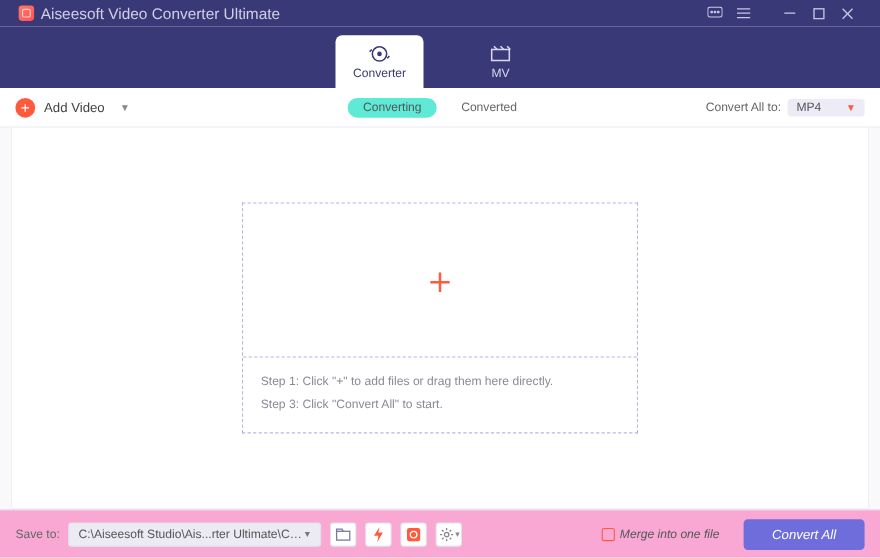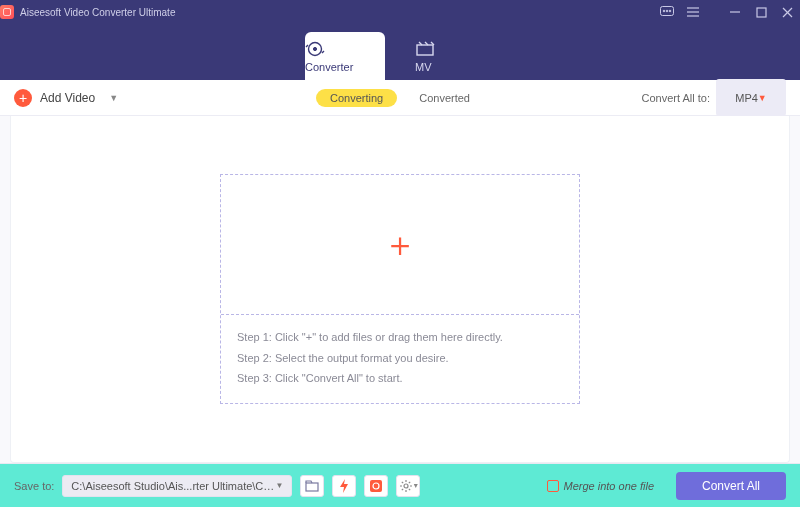--- a/index.html
+++ b/index.html
@@ -1,56 +1,56 @@
 <!DOCTYPE html>
 <html><head>
 <meta charset="utf-8">
 <style>
   * { box-sizing: border-box; margin: 0; padding: 0; font-family: "Segoe UI", Arial, sans-serif; }
   html, body { width: 800px; height: 507px; overflow: hidden; }
   .app { width: 800px; height: 507px; background: #f9f9fc; display: flex; flex-direction: column; }
-  .titlebar { height: 24px; background: #3a3977; display: flex; align-items: center; color: #cfcfe8; font-size: 10px; padding: 0 0; }
+  .titlebar { height: 24px; background: #3a3977; display: flex; align-items: center; color: #cfcfe8; font-size: 14px; padding: 0 17px; }
   .titlebar .logo { width: 14px; height: 14px; border-radius: 3px; background: linear-gradient(135deg,#ff7a66,#ff4f58); margin-right: 6px; position: relative; }
   .titlebar .logo::after{content:""; position:absolute; inset:3px; border:1px solid rgba(255,255,255,.7); border-radius:2px;}
   .titlebar .title { flex: 0 0 auto; }
   .titlebar .spacer { flex: 1; }
   .titlebar .tb-icon { width: 26px; height: 24px; display: flex; align-items: center; justify-content: center; color: #c8c8e6; font-size: 13px; }
   .titlebar .tb-icon svg { stroke: #c8c8e6; }
 
   .navbar { height: 56px; background: #3a3977; display: flex; align-items: flex-end; justify-content: center; gap: 30px; padding-bottom: 0; }
-  .navtab { width: 80px; height: 48px; display: flex; flex-direction: column; align-items: flex-start; justify-content: center; color: #d7d7ef; font-size: 11px; border-radius: 6px 6px 0 0; cursor: pointer; gap:3px;}
+  .navtab { width: 80px; height: 48px; display: flex; flex-direction: column; align-items: center; justify-content: center; color: #d7d7ef; font-size: 11px; border-radius: 6px 6px 0 0; cursor: pointer; gap:3px;}
   .navtab.active { background: #ffffff; color: #3a3977; }
   .navtab .nav-icon { height: 18px; display:flex; align-items:center; justify-content:center; }
   .navtab .nav-icon svg { stroke: currentColor; }
 
   .toolbar { height: 36px; background: #ffffff; border-bottom: 1px solid #ececf4; display: flex; align-items: center; padding: 0 14px; font-size: 12px; color: #555; }
   .add-btn { display: flex; align-items: center; gap: 8px; color: #444; cursor: pointer; }
   .add-plus { width: 18px; height: 18px; border-radius: 50%; background: #ff5a3c; color: #fff; display: flex; align-items: center; justify-content: center; font-size: 14px; line-height: 1; }
   .add-caret { font-size: 9px; color: #888; margin-left: 6px; }
   .tab-pill-group { position:absolute; left:50%; transform:translateX(-50%); display:flex; gap:8px; }
   .pill { padding: 3px 14px; border-radius: 10px; font-size: 11px; color:#666; cursor:pointer;}
-  .pill.active { background: #fde047; color:#555; }
+  .pill.active { background: #5eead4; color:#555; }
   .convert-all-to { margin-left:auto; display:flex; align-items:center; gap:6px; font-size:11px; color:#666;}
-  .format-dd { width: 70px; height:37px; background:#ecebf6; border-radius:3px; display:flex; align-items:center; justify-content:center; padding:0 8px; font-size:11px; color:#555; cursor:pointer;}
+  .format-dd { width: 70px; height:16px; background:#ecebf6; border-radius:3px; display:flex; align-items:center; justify-content:space-between; padding:0 8px; font-size:11px; color:#555; cursor:pointer;}
   .format-dd .caret { color:#ff5a3c; font-size:9px;}
 
   .workspace { flex:1; background:#ffffff; margin:0 10px; border:1px solid #eef0f5; border-top:none; border-radius:0 0 4px 4px; display:flex; align-items:center; justify-content:center;}
   .dropzone { width: 360px; border:1px dashed #b9b6e6; padding:0; text-align:center;}
   .drop-top { height: 140px; display:flex; align-items:center; justify-content:center; border-bottom:1px dashed #b9b6e6;}
   .big-plus { font-size: 34px; color:#ff5a3c; font-weight:200; line-height:1;}
   .steps { text-align:left; padding: 12px 16px 14px; font-size:11px; color:#8a8a96; line-height:1.9;}
 
-  .bottombar { height:44px; background:#5eead4; border-top:1px solid #e9e9f2; display:flex; align-items:center; padding:0 14px; font-size:11px; color:#666; gap:8px;}
+  .bottombar { height:44px; background:#f9a8d4; border-top:1px solid #e9e9f2; display:flex; align-items:center; padding:0 14px; font-size:11px; color:#666; gap:8px;}
   .path-dd { width:230px; height:22px; background:#ecebf3; border:1px solid #e2e2ee; border-radius:3px; display:flex; align-items:center; justify-content:space-between; padding:0 8px; cursor:pointer; color:#555; font-size:11px;}
   .path-dd .caret{font-size:8px; color:#777;}
   .mini-btn { width:24px; height:22px; border:1px solid #e2e2ee; background:#fff; border-radius:3px; display:flex; align-items:center; justify-content:center; cursor:pointer;}
   .mini-btn svg{display:block;}
   .merge { display:flex; align-items:center; gap:5px; margin-left:auto; cursor:pointer; color:#555;font-style:italic;}
   .merge .box{ width:12px; height:12px; border:1.5px solid #ff5a3c; border-radius:2px;}
-  .convert-all-btn { width:110px; height:28px; background:#6f6ddb; color:#fff; border:none; border-radius:4px; font-size:12px; margin-left:14px; cursor:pointer;}
+  .convert-all-btn { width:110px; height:28px; background:#6f6ddb; color:#fff; border:none; border-radius:4px; font-size:12px; margin-left:14px; cursor:pointer;font-style:italic;}
 
   .toolbar-rel { position: relative; }
 </style>
 </head>
 <body>
 
 <div class="app">
 
   <div class="titlebar">
     <div class="logo"></div>
@@ -131,21 +131,20 @@
     </div>
   </div>
 
   <div class="workspace">
     <div class="dropzone">
       <div class="drop-top">
         <div class="big-plus">＋</div>
       </div>
       <div class="steps">
         <div>Step 1: Click "+" to add files or drag them here directly.</div>
-        <div>Step 2: Select the output format you desire.</div>
         <div>Step 3: Click "Convert All" to start.</div>
       </div>
     </div>
   </div>
 
   <div class="bottombar">
     <span>Save to:</span>
     <div class="path-dd">
       <span style="white-space:nowrap; overflow:hidden; text-overflow:ellipsis;">C:\Aiseesoft Studio\Ais...rter Ultimate\Converted</span>
       <span class="caret">▼</span>

